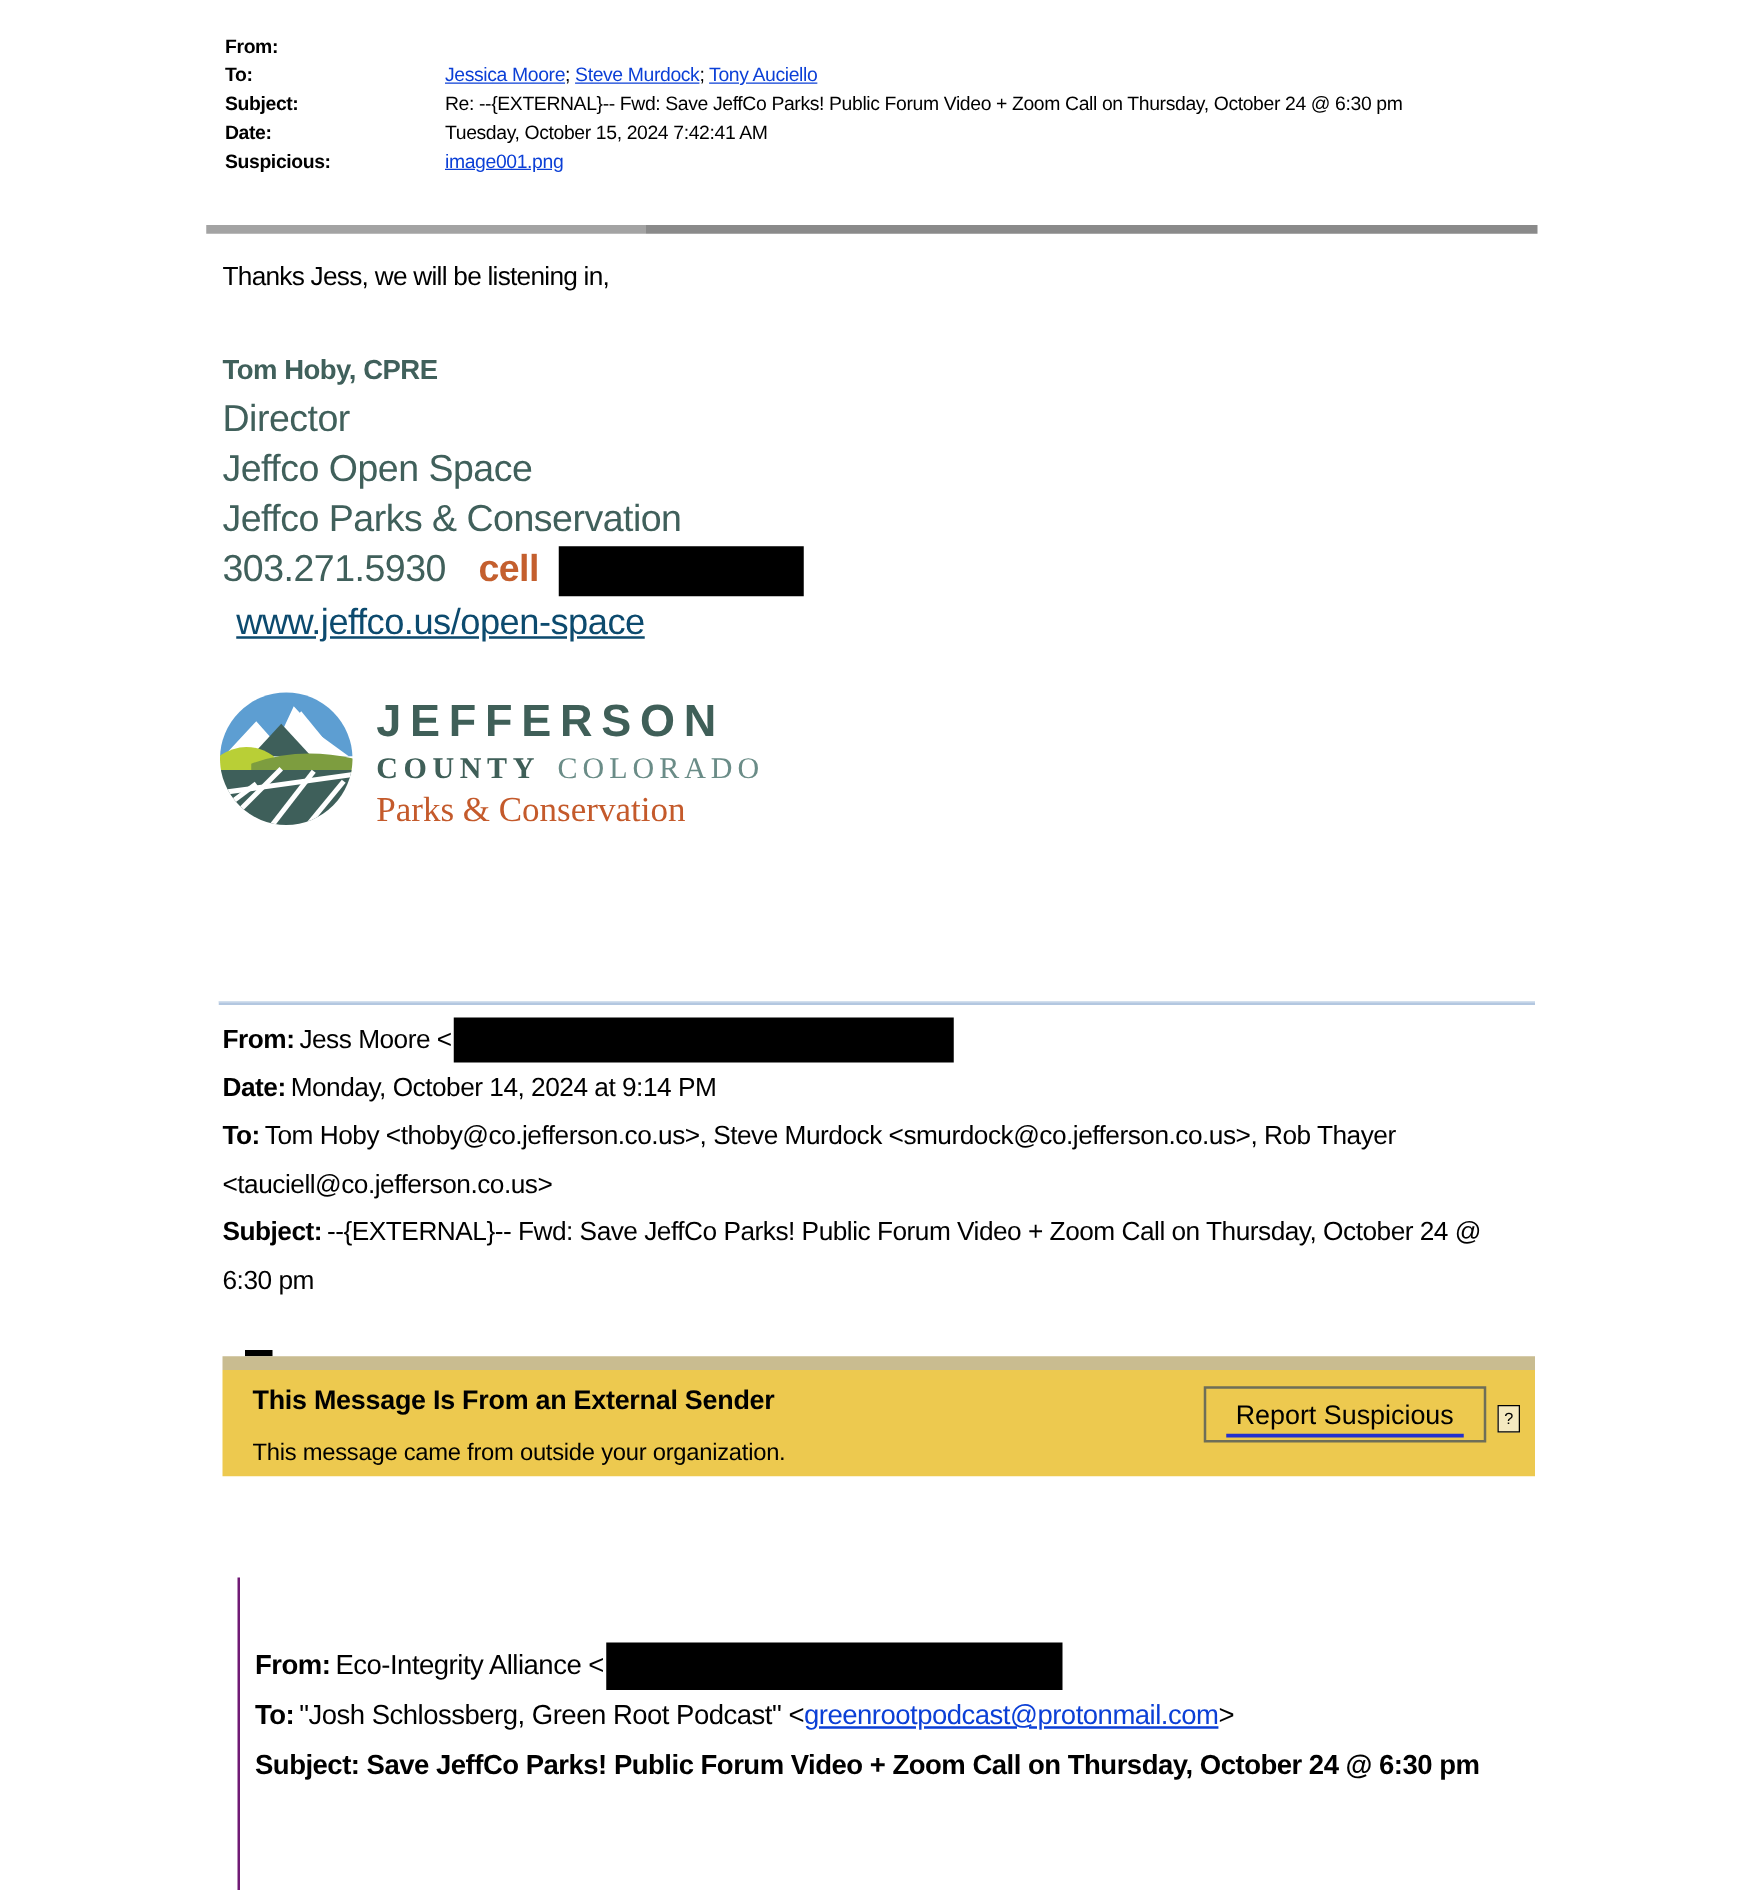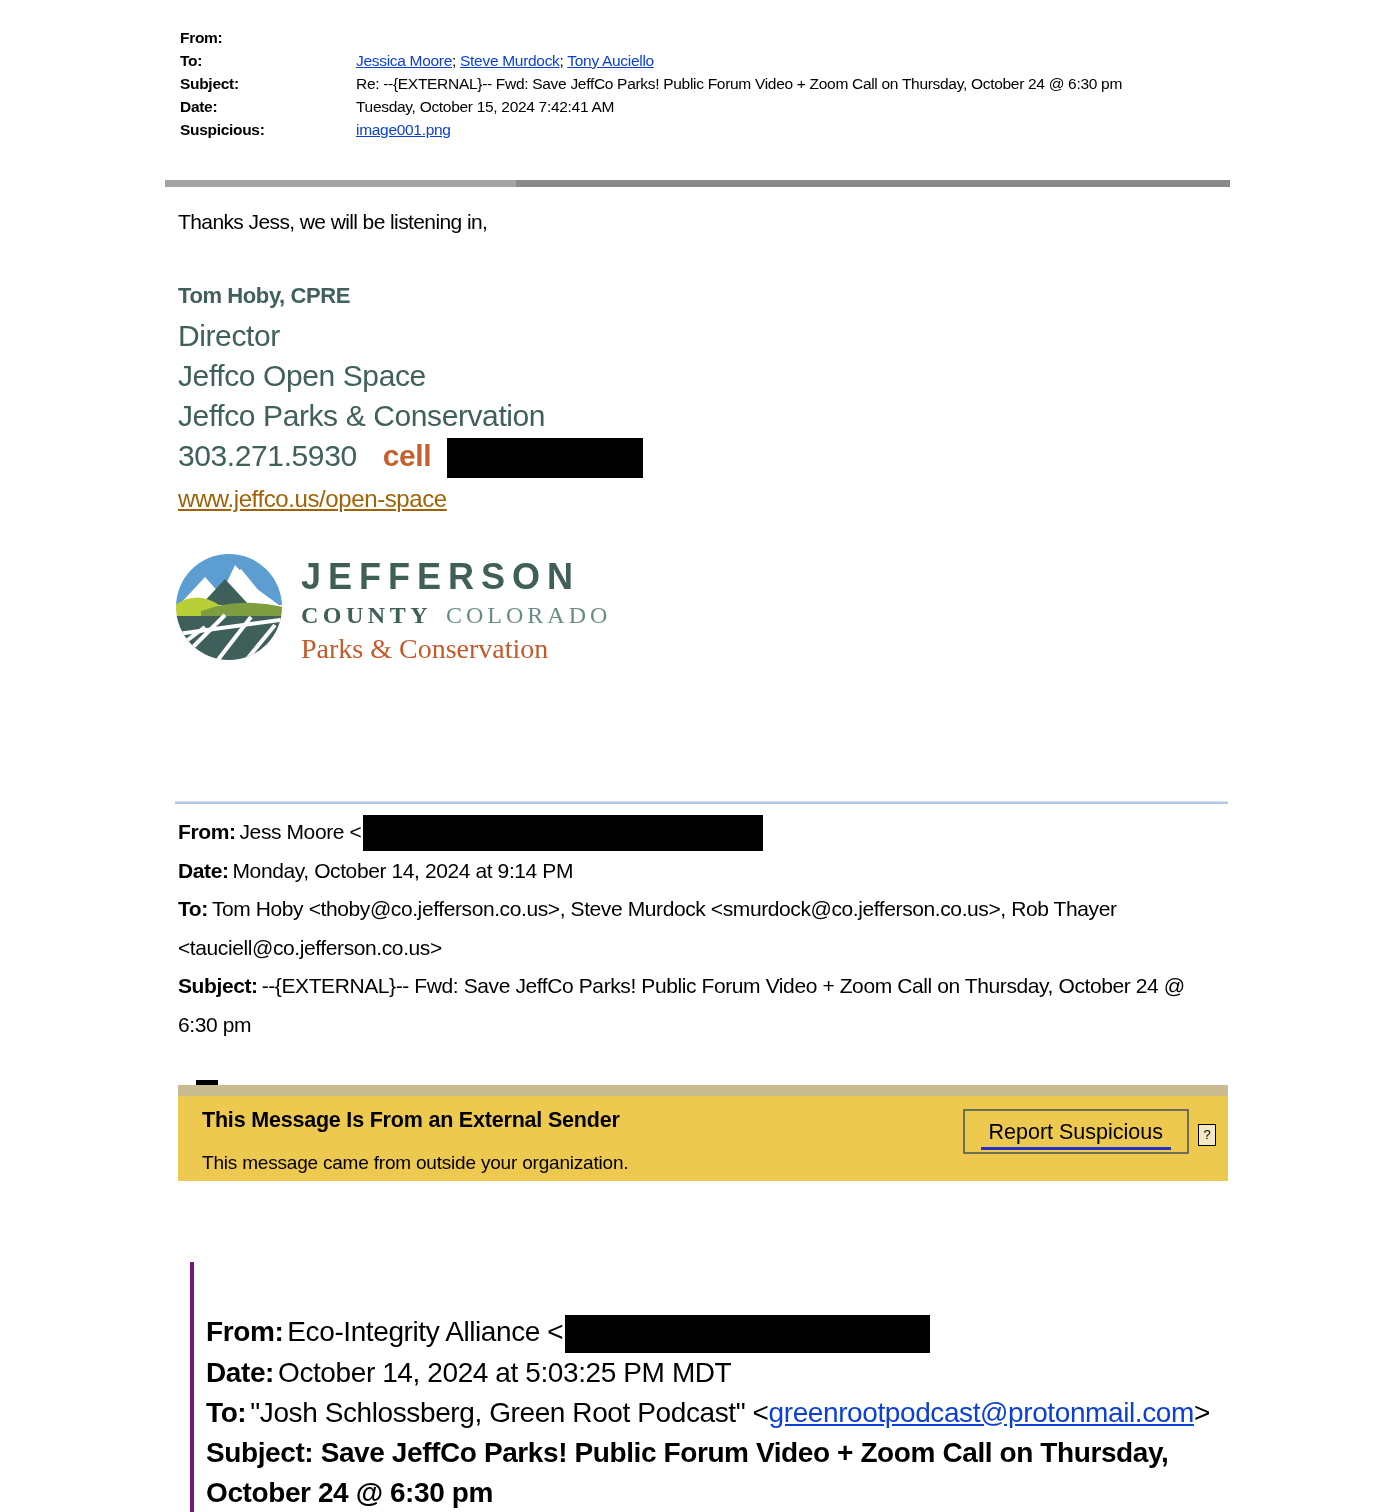--- a/index.html
+++ b/index.html
@@ -21,21 +21,21 @@
               background:linear-gradient(to right, #a3a3a3 0 33%, #8a8a8a 33% 100%); }
 
   
   .greeting { position:absolute; left:178px; top:210px; font-size:21px; letter-spacing:-0.6px; }
 
   
   .sig { position:absolute; left:178px; top:276px; color:#40605b; letter-spacing:-0.4px; }
   .sig-name { font-size:22px; font-weight:bold; line-height:40px; }
   .sig-line { font-size:30px; line-height:40px; }
   .sig-cell { color:#c45f2e; font-weight:bold; margin-left:26px; }
-  .sig-web  { font-size:24px; line-height:42px; color:#a16207; text-decoration:underline; cursor:pointer; }
+  .sig-web  { font-size:29px; line-height:42px; color:#0c4a6e; text-decoration:underline; cursor:pointer;margin-left:11px; }
   .redact { display:inline-block; background:#000; vertical-align:middle; }
 
   
   .logo { position:absolute; left:175px; top:553px; display:flex;justify-content:center; }
   .logo-text { margin-left:18px; padding-top:4px; }
   .logo-l1 { font-size:36px; font-weight:bold; letter-spacing:7px; color:#3f5f58; line-height:40px; }
   .logo-l2 { font-family:"Liberation Serif", serif; font-size:24px; line-height:32px; margin-top:2px; }
   .logo-l2 .b { font-weight:bold; letter-spacing:4.5px; color:#3f5f58; }
   .logo-l2 .l { letter-spacing:4px; color:#6a8c87; margin-left:8px; }
   .logo-l3 { font-family:"Liberation Serif", serif; font-size:28px; color:#c45a2b; line-height:36px; }
@@ -62,22 +62,22 @@
   .report-btn { position:absolute; right:39px; top:13px; padding:9px 16px 7px 16px;
                 border:2px solid #6e6e58; background:transparent; font-size:21.5px;
                 font-family:"Liberation Sans", sans-serif; cursor:pointer; }
   .report-btn span { border-bottom:3px solid #2330cc; padding:0 8px 3px 8px; }
   .help-box { position:absolute; right:12px; top:28px; width:18px; height:22px;
               border:1px solid #000; font-size:13px; line-height:20px; text-align:center;
               background:#f4e9c0; }
 
   
   .q2 { position:absolute; left:190px; top:1262px; width:1038px; height:250px;
-        border-left:4px solid #701a75; padding:50px 0 0 12px;
-        font-size:28px; letter-spacing:-0.4px; line-height:40px; }
+        border-left:2px solid #701a75; padding:50px 0 0 12px;
+        font-size:22px; letter-spacing:-0.4px; line-height:40px; }
   .q2 p { margin:0; }
   .q2 .subj { font-weight:bold; }
 </style>
 </head>
 <body>
 
 <div class="page">
 
   <div class="hdr">
     <div class="hdr-row">
@@ -187,21 +187,18 @@
       </button>
       <div class="help-box">?</div>
     </div>
   </div>
 
   <div class="q2">
     <p>
       <b class="lb">From:</b><span>Eco-Integrity Alliance &lt;</span><span class="redact" style="width:365px;height:38px;margin-left:2px;"></span>
     </p>
     <p>
-      <b class="lb">Date:</b><span>October 14, 2024 at 5:03:25 PM MDT</span>
-    </p>
-    <p>
       <b class="lb">To:</b><span>"Josh Schlossberg, Green Root Podcast" &lt;</span><span class="lnk">greenrootpodcast@protonmail.com</span><span>&gt;</span>
     </p>
     <p class="subj">Subject: Save JeffCo Parks! Public Forum Video + Zoom Call on Thursday, October 24 @ 6:30 pm</p>
   </div>
 
 </div>
 
 </body></html>

